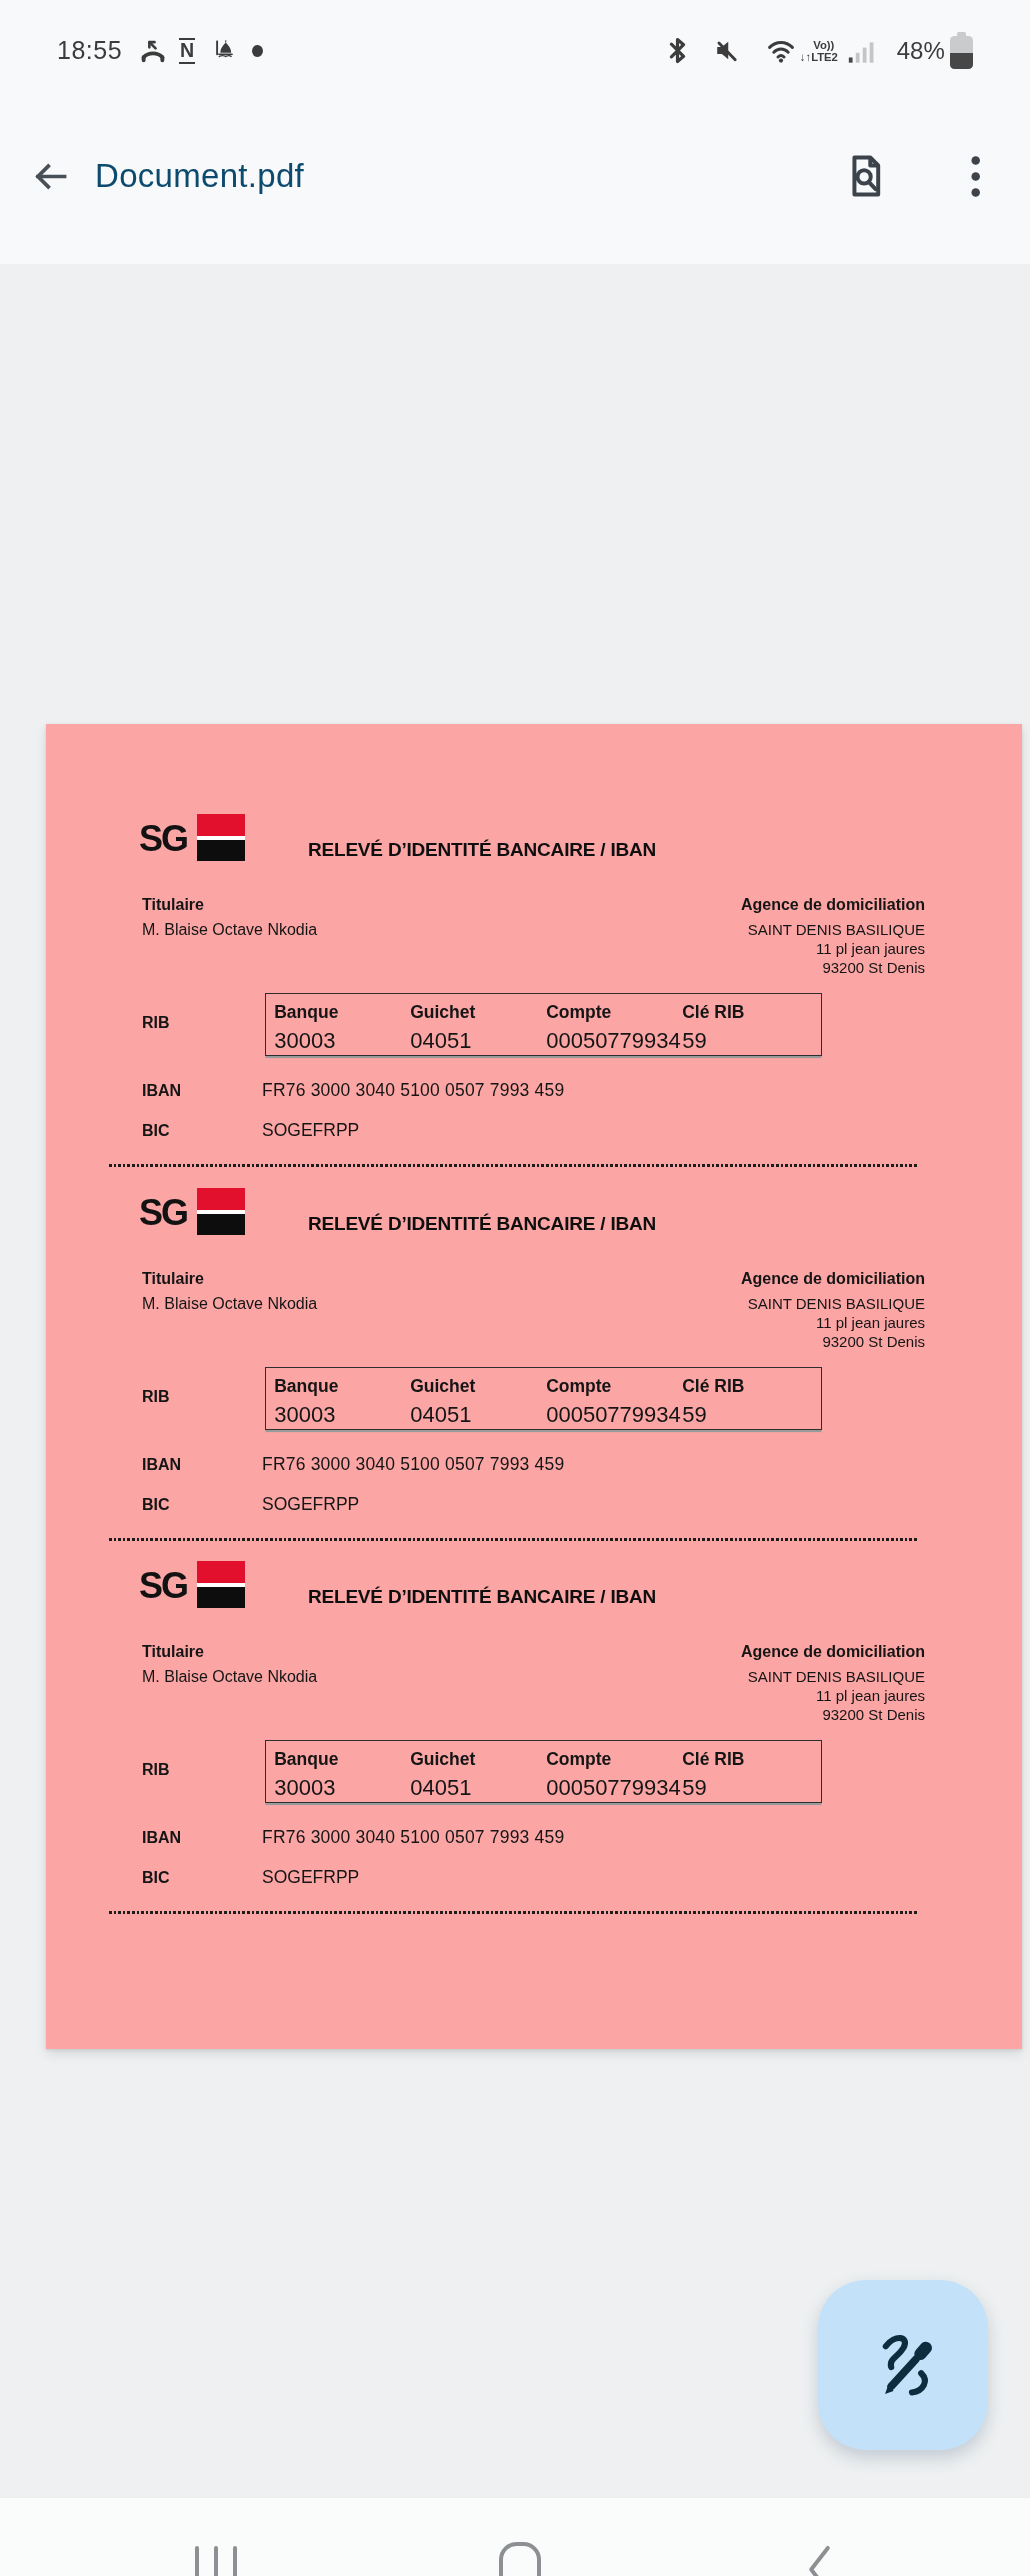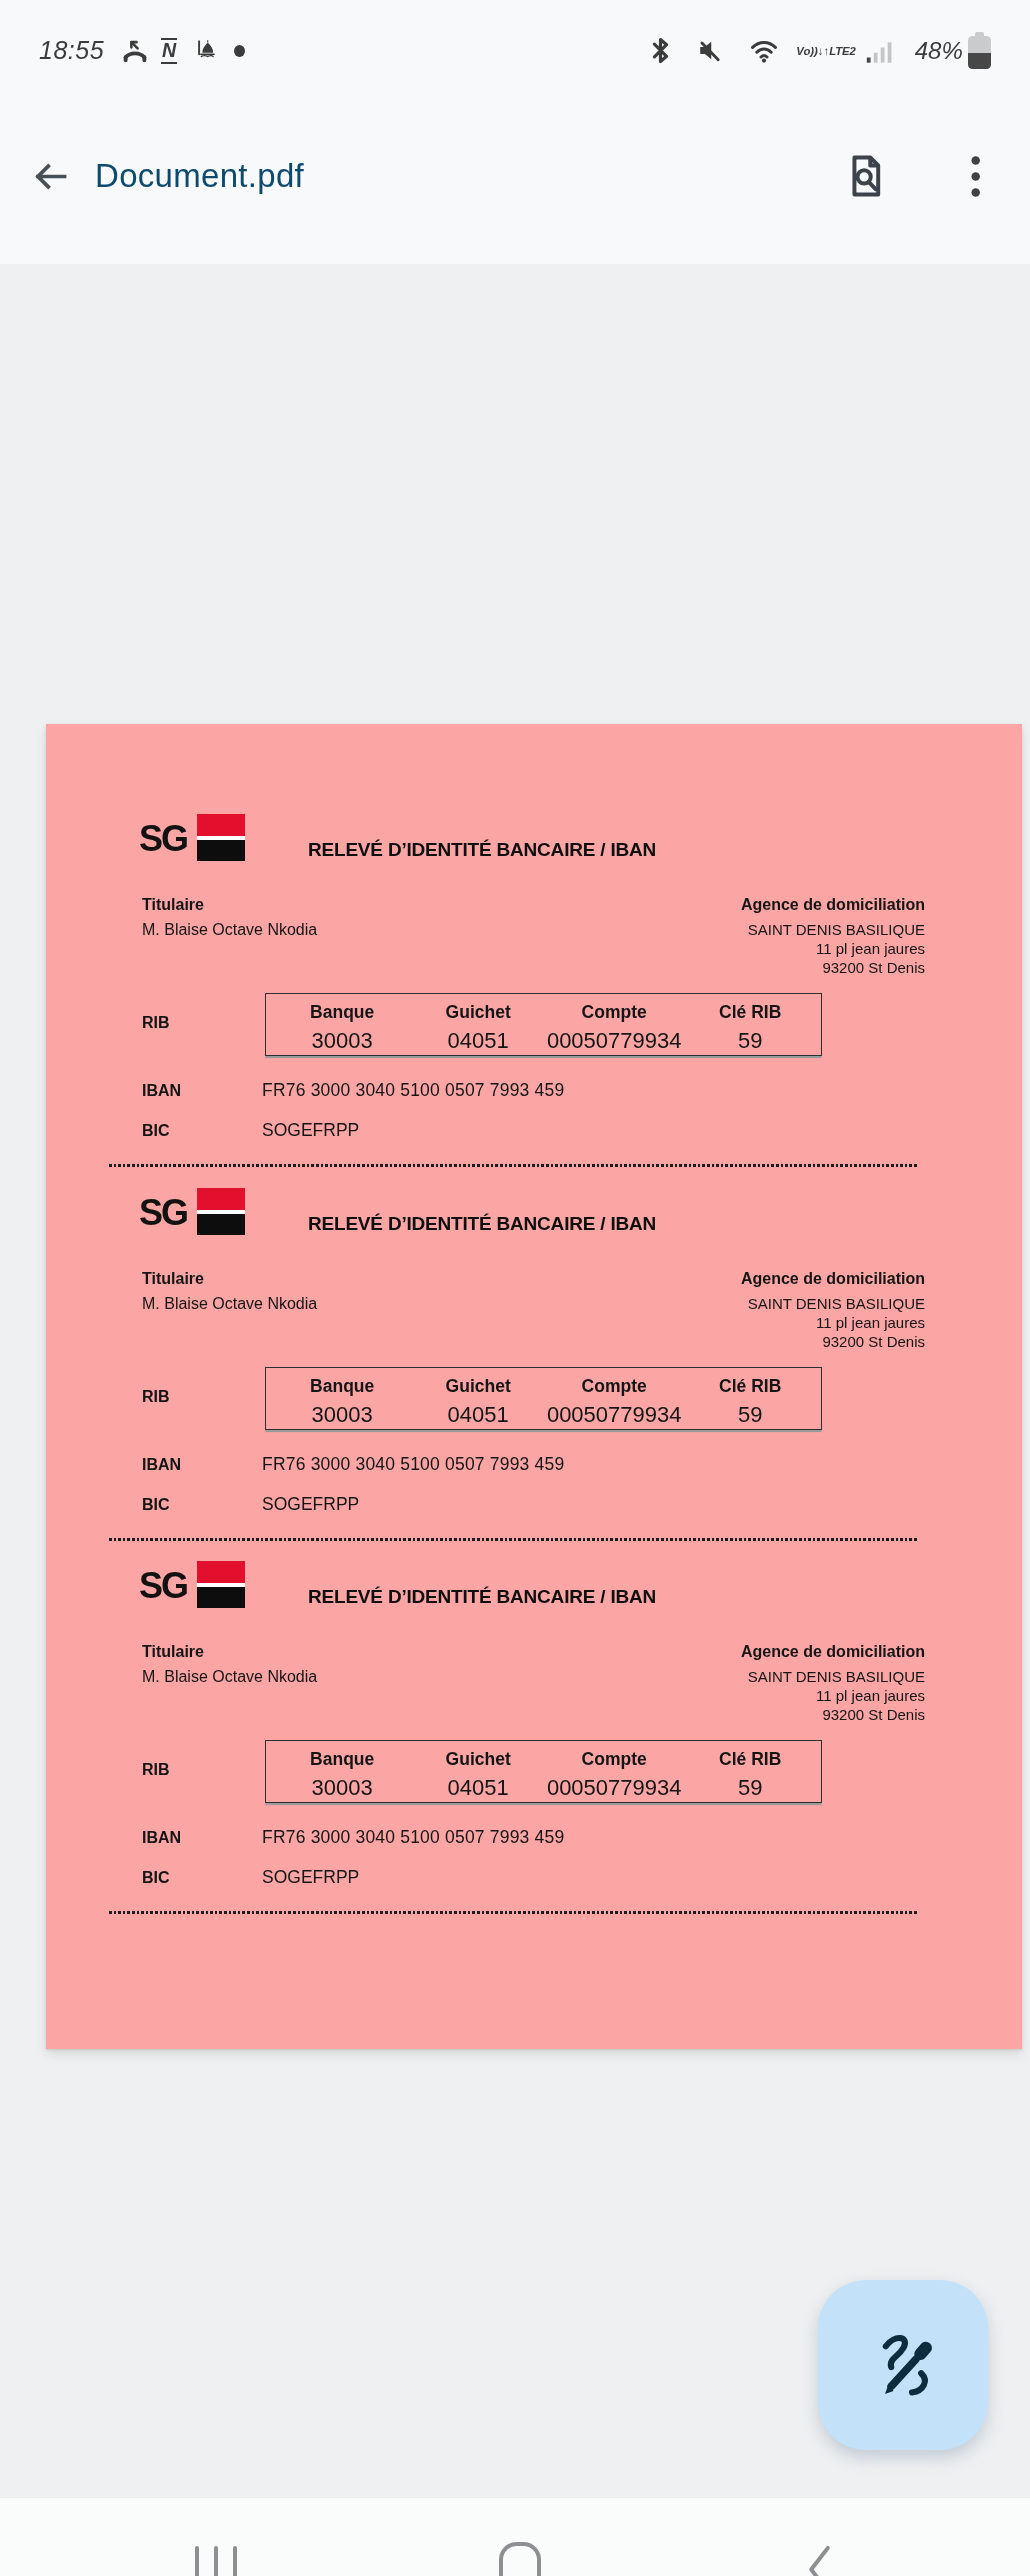--- a/index.html
+++ b/index.html
@@ -3,28 +3,28 @@
 <meta charset="utf-8">
 <style>
   html,body{margin:0;padding:0;}
   *{box-sizing:border-box;}
   .screen{position:relative;width:1030px;height:2640px;overflow:hidden;
     background:#eef0f1;font-family:"Liberation Sans",sans-serif;}
 
   
   .topbar{position:absolute;top:0;left:0;right:0;height:264px;background:#f8f9fa;}
   .statusbar{position:absolute;top:12.4px;left:0;right:0;height:77px;display:flex;
-    align-items:center;padding:0 39px;color:#3c3c3c;font-style:italic;}
+    align-items:center;padding:0 57px;color:#3c3c3c;}
   .clock{font-size:25px;letter-spacing:0.5px;margin-right:17.5px;}
   .sic{display:flex;align-items:center;justify-content:center;margin-right:13.4px;}
   .nicon{font-size:19.6px;font-weight:800;line-height:1;border-top:2.6px solid #3c3c3c;
     border-bottom:2.6px solid #3c3c3c;padding:1.5px 1px;margin-right:13.4px;}
   .sdot{width:11.3px;height:12.4px;border-radius:50%;background:#3c3c3c;margin-left:3.1px;}
   .flex1{flex:1;}
-  .volte{display:flex;flex-direction:row;font-size:11.3px;font-weight:700;
+  .volte{display:flex;flex-direction:column;font-size:11.3px;font-weight:700;
     line-height:12px;margin:0 3.1px 0 1px;}
   .volte .l1{padding-left:13.4px;}
   .pct{font-size:24px;margin:0 5.2px 0 7.2px;}
   .bat{position:relative;width:23px;height:38px;display:flex;flex-direction:column;align-items:center;}
   .bat-cap{width:9.3px;height:4.1px;background:#c9cbcd;border-radius:1.5px 1.5px 0 0;}
   .bat-body{position:relative;width:23px;height:33px;background:#c9cbcd;border-radius:4.6px;overflow:hidden;}
   .bat-fill{position:absolute;left:0;right:0;bottom:0;height:16px;background:#474747;}
 
   .appbar{position:absolute;top:91px;left:0;right:0;height:170px;display:flex;
     align-items:center;padding:0 32px;}
@@ -49,21 +49,21 @@
   .lbl{position:absolute;font-size:16px;font-weight:700;}
   .val{position:absolute;font-size:16px;font-weight:400;}
   .titulaire-label{left:96px;top:90px;}
   .titulaire-name{left:96px;top:115px;}
   .agence-label{right:97px;top:90px;text-align:right;}
   .agence-addr{right:97px;top:114px;font-size:15px;line-height:19px;text-align:right;}
   .rib-label{left:96px;top:208px;}
   .rib-table{position:absolute;left:219px;top:187px;width:557px;height:63px;
     border:1.5px solid #2e2e2e;box-shadow:0 2.6px 0 -0.5px #9a9a9a;display:flex;
     padding:8.2px 0 0 8.2px;}
-  .rib-col{width:136px;text-align:center;}
+  .rib-col{width:136px;}
   .rib-col .h{font-size:17.5px;font-weight:700;}
   .rib-col .v{font-size:22px;margin-top:4.6px;}
   .iban-label{left:96px;top:276px;}
   .iban-value{left:216px;top:274px;font-size:17.5px;letter-spacing:0.2px;}
   .bic-label{left:96px;top:316px;}
   .bic-value{left:216px;top:314px;font-size:17.5px;}
   .dashed-sep{position:absolute;left:63px;top:358px;width:809px;height:2.6px;
     background:repeating-linear-gradient(90deg,#1c1c1c 0 2.6px,transparent 2.6px 4.6px);}
 
   

